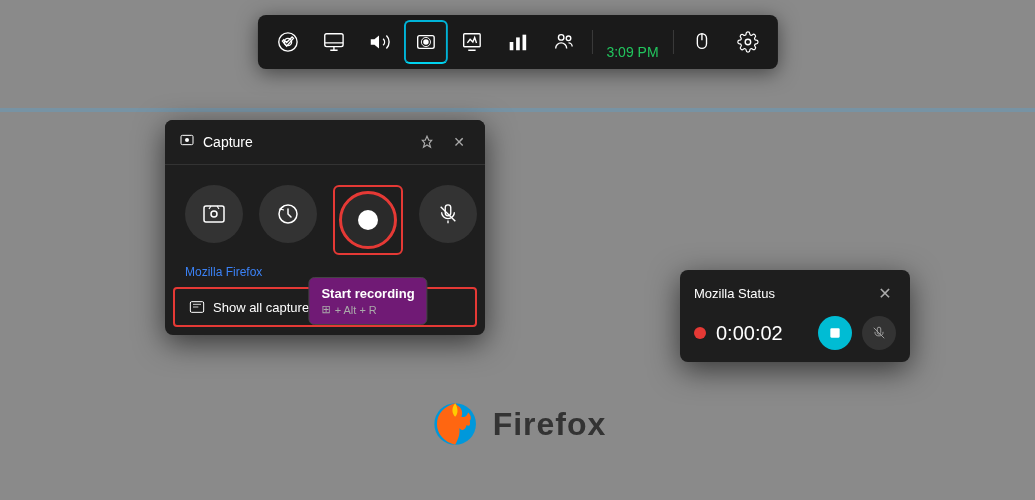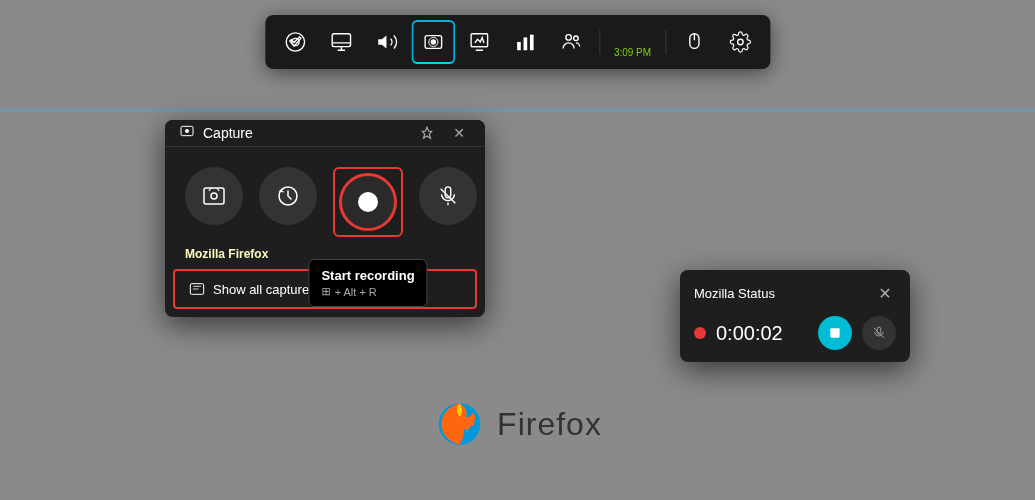--- a/index.html
+++ b/index.html
@@ -67,22 +67,22 @@
       position: absolute;
       bottom: -2px;
       left: 50%;
       transform: translateX(-50%);
       width: 60%;
       height: 2px;
       background: #00d4f0;
     }
 
     .gamebar-time {
-      color: #84cc16;
-      font-size: 10px;
+      color: #22c55e;
+      font-size: 14px;
       font-weight: 500;
       padding: 0 8px;
       white-space: nowrap;
       margin-top: 20px;
     }
 
     .gamebar-divider {
       width: 1px;
       height: 24px;
       background: rgba(255,255,255,0.15);
@@ -104,21 +104,21 @@
       width: 320px;
       background: #1e1e1e;
       border-radius: 8px;
       box-shadow: 0 8px 30px rgba(0,0,0,0.6);
       overflow: hidden;
     }
 
     .capture-header {
       display: flex;
       align-items: center;
-      padding: 1px 14px;
+      padding: 10px 14px;
       background: #1e1e1e;
       border-bottom: 1px solid #333;
     }
 
     .capture-header-icon {
       color: #fff;
       font-size: 16px;
       margin-right: 8px;
     }
 
@@ -187,21 +187,21 @@
       border-radius: 50%;
       background: #fff;
       position: absolute;
     }
 
     .tooltip-box {
       position: absolute;
       bottom: -70px;
       left: 50%;
       transform: translateX(-50%);
-      background: #000000;
+      background: #701a75;
       border: 1px solid #444;
       border-radius: 6px;
       padding: 8px 12px;
       color: #fff;
       font-size: 12px;
       white-space: nowrap;
       z-index: 10;
       pointer-events: none;
     }
 
@@ -214,24 +214,23 @@
     .tooltip-box .tooltip-shortcut {
       display: flex;
       align-items: center;
       gap: 4px;
       font-size: 11px;
       color: #aaa;
     }
 
     
     .app-name {
-      color: #fef9c3;
+      color: #3b82f6;
       font-size: 12px;
       padding: 0 20px 8px 20px;
-      font-weight: bold;
     }
 
     
     .show-captures {
       display: flex;
       align-items: center;
       gap: 8px;
       padding: 10px 14px;
       border-top: 1px solid #333;
       cursor: pointer;
@@ -333,21 +332,21 @@
       gap: 12px;
     }
 
     .firefox-logo {
       width: 52px;
       height: 52px;
     }
 
     .firefox-text {
       font-size: 32px;
-      font-weight: 400;
+      font-weight: 700;
       color: #333;
       letter-spacing: 1px;
     }
 
     
     .record-wrapper {
       position: relative;
       display: inline-flex;
       flex-direction: column;
       align-items: center;

